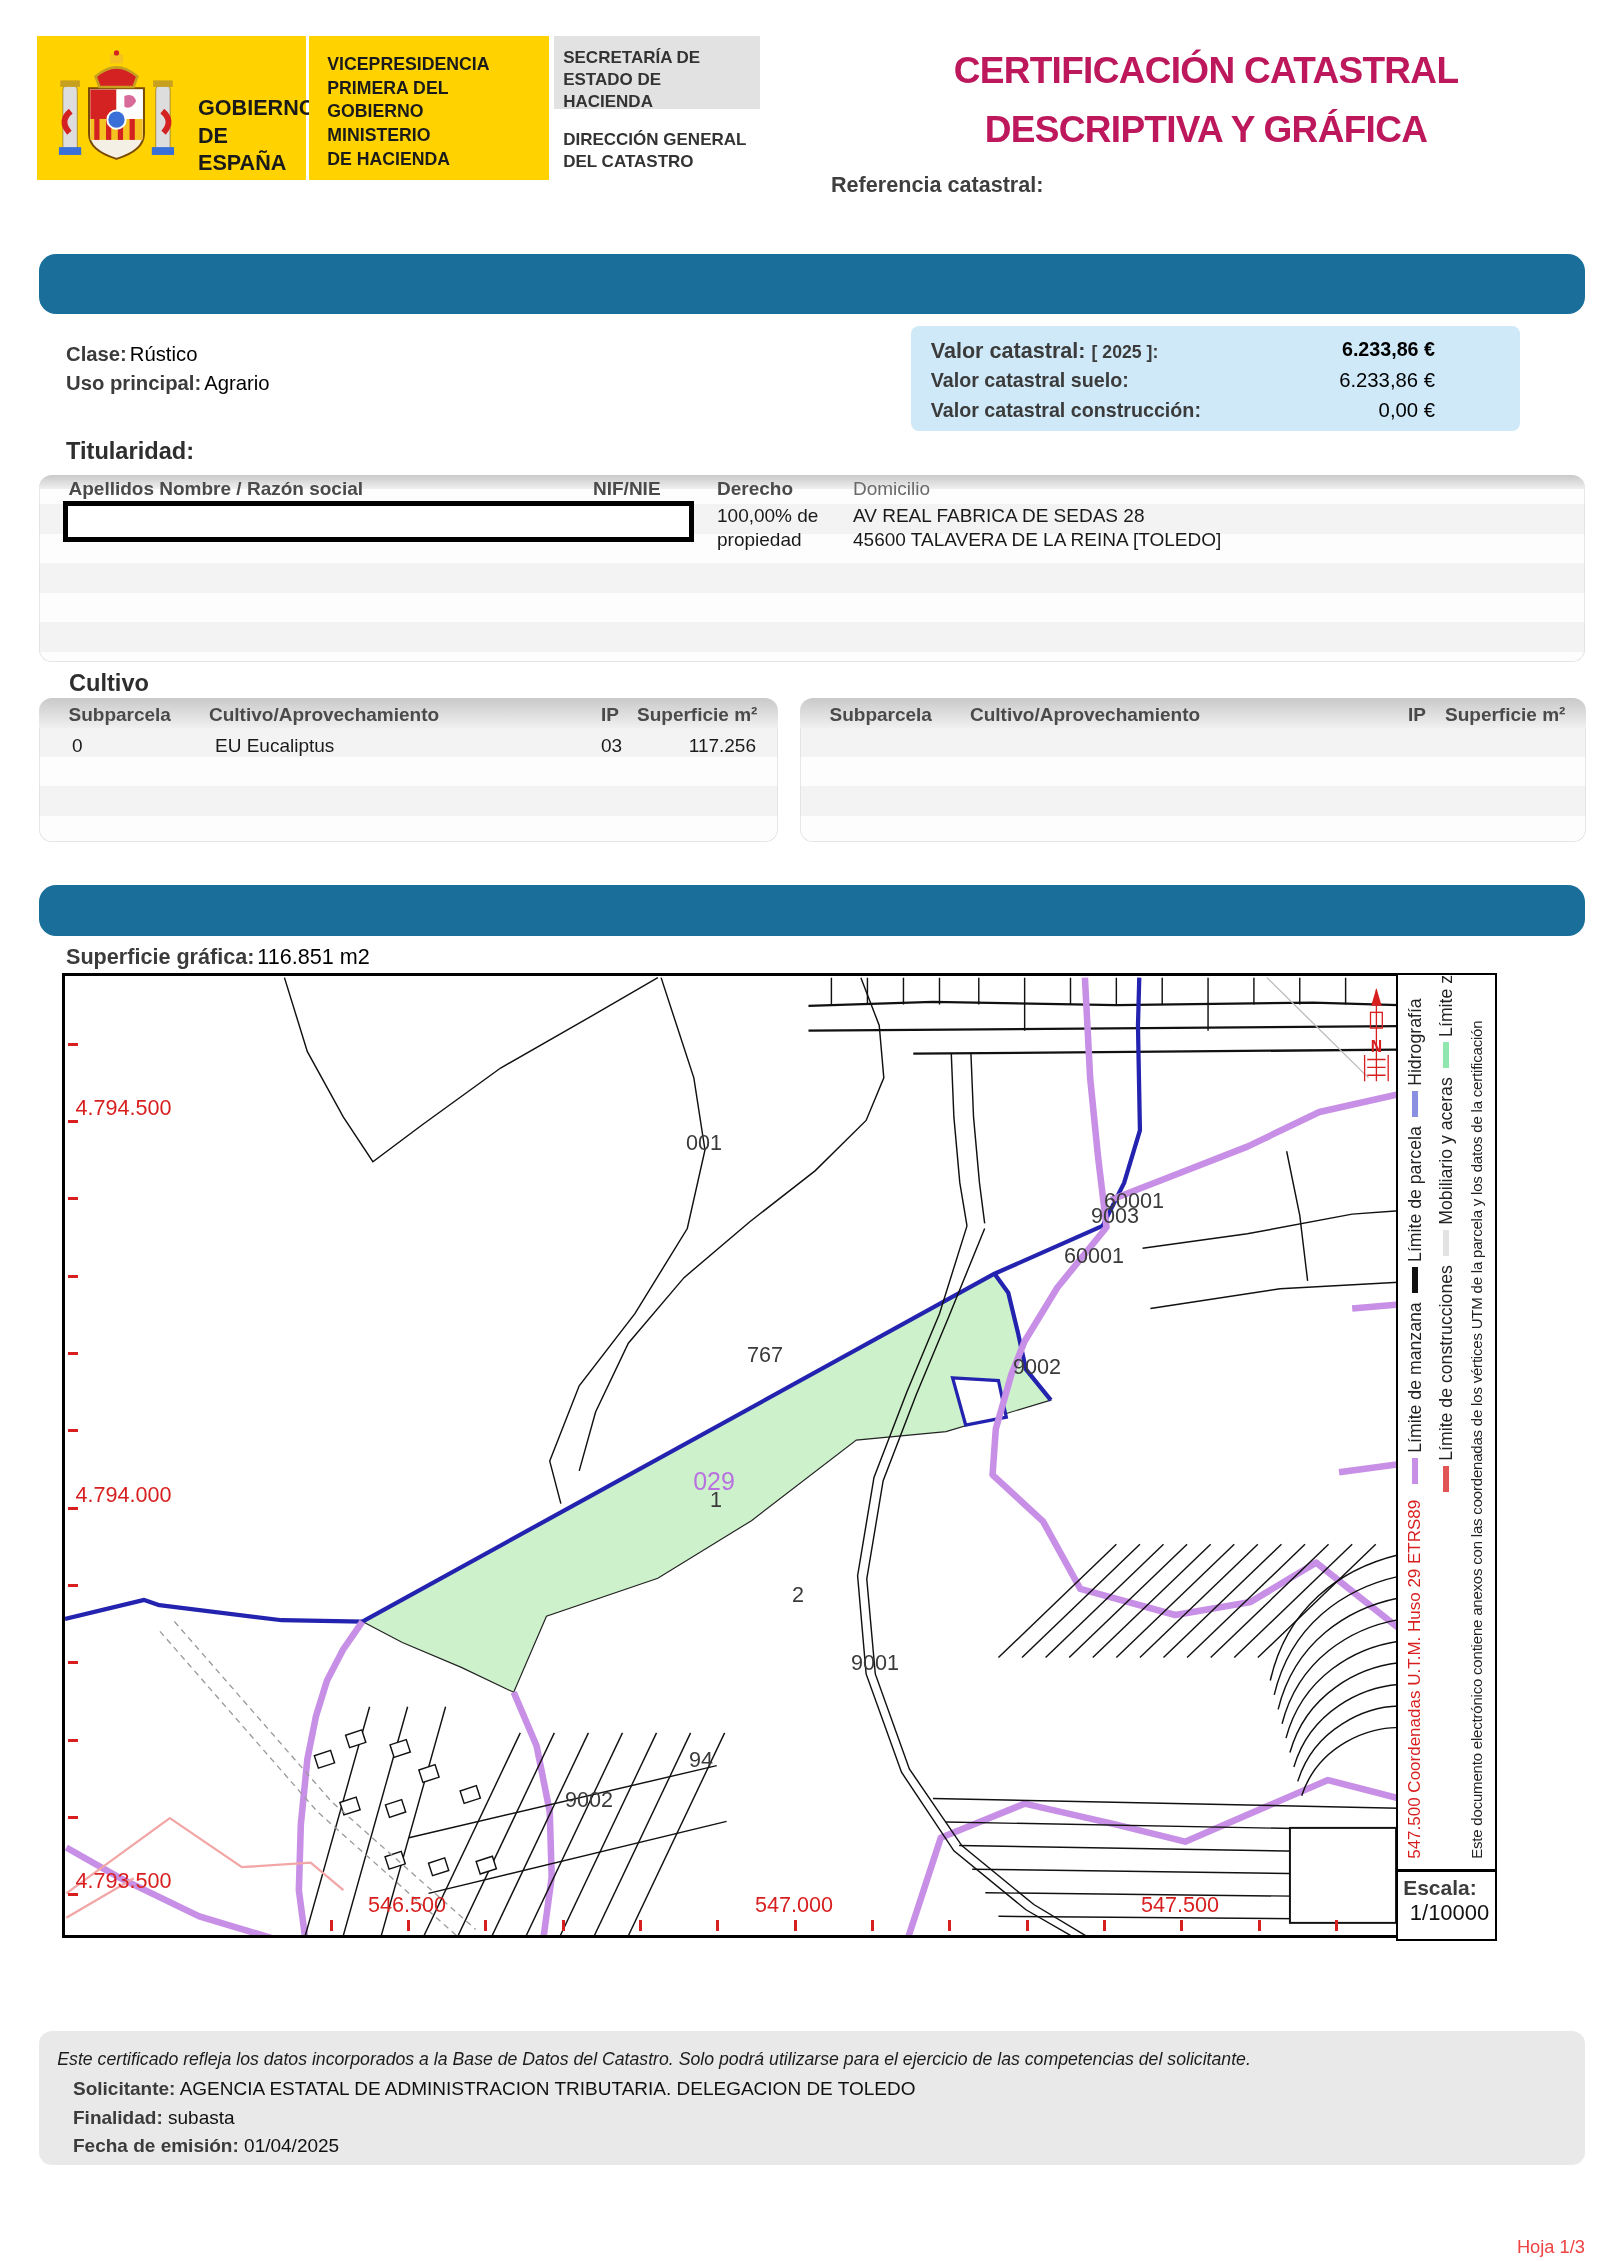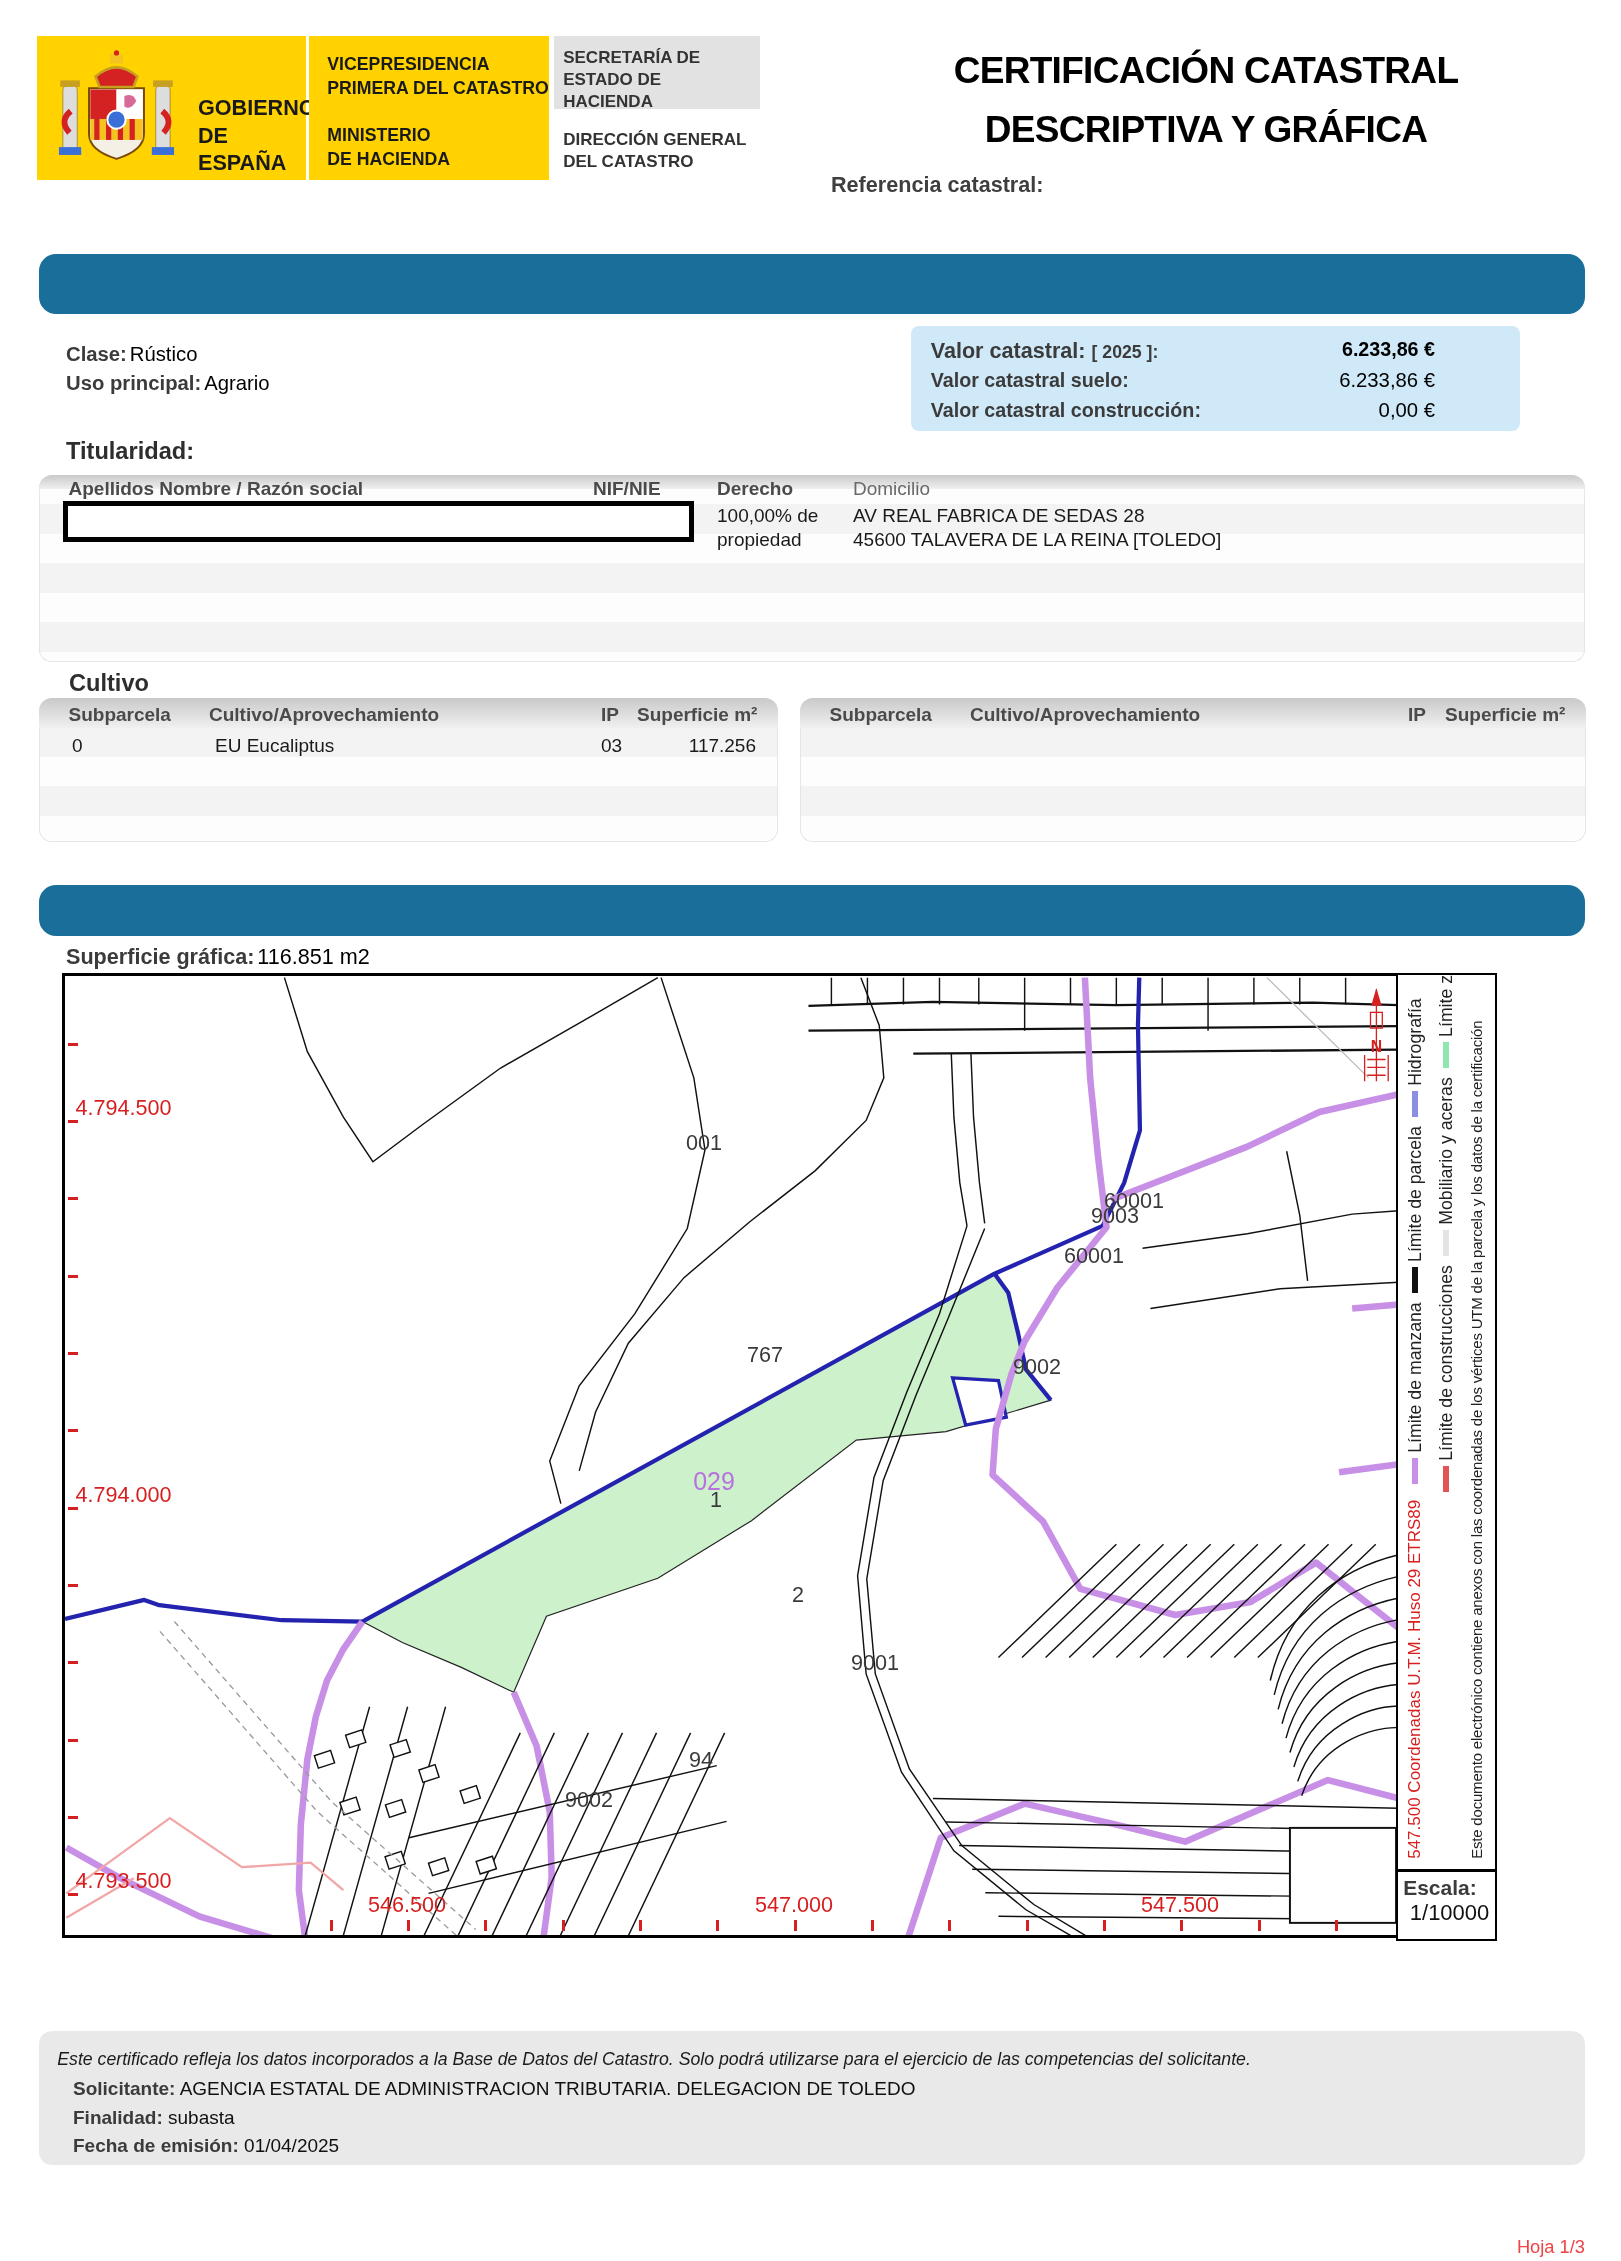--- a/index.html
+++ b/index.html
@@ -9,21 +9,21 @@
   
   .ylw{background:var(--yellow);}
   .logo-a{left:37px;top:36px;width:269px;height:144px;}
   .logo-b{left:309px;top:36px;width:240px;height:144px;}
   .logo-gray{left:554px;top:36px;width:206px;height:73px;background:#e2e2e2;}
   .logo-white{left:554px;top:118px;width:206px;height:62px;background:#fff;}
   .gob-txt{left:161px;top:58px;font-size:21.6px;font-weight:bold;line-height:27.5px;color:#1a1a1a;}
   .minlines{left:18.3px;font-size:17.7px;font-weight:bold;line-height:23.6px;color:#1a1a1a;}
   .dept{padding:10.5px 9.2px;font-size:17px;font-weight:600;line-height:22px;color:#333;}
   .doc-title{left:816px;top:41px;width:780px;text-align:center;font-size:37px;font-weight:bold;
-             line-height:59px;color:#000000;letter-spacing:-0.7px;}
+             line-height:59px;color:#be185d;letter-spacing:-0.7px;}
   .ref-label{left:831px;top:172px;font-size:21.6px;font-weight:bold;color:#3f3f3f;}
   
   .bar{left:39px;width:1546px;background:var(--bar);border-radius:17px;}
   .bar1{top:254px;height:60px;}
   .bar2{top:885px;height:51px;}
   
   .lbl{font-size:21.6px;font-weight:bold;color:#3b3b3b;}
   .val{font-size:21.6px;color:#000;}
   
   .valor-box{left:911px;top:326px;width:609px;height:105px;background:var(--valbox);border-radius:7.9px;}
@@ -112,21 +112,21 @@
     </svg>
     <div class="abs gob-txt">
       <div>GOBIERNO</div>
       <div>DE ESPAÑA</div>
     </div>
   </div>
 
   <div class="abs ylw logo-b">
     <div class="abs minlines" style="top:17px">
       <div>VICEPRESIDENCIA</div>
-      <div>PRIMERA DEL CATASTRO</div>
+      <div>PRIMERA DEL GOBIERNO</div>
     </div>
     <div class="abs minlines" style="top:88px">
       <div>MINISTERIO</div>
       <div>DE HACIENDA</div>
     </div>
   </div>
 
   <div class="abs logo-gray">
     <div class="dept">SECRETARÍA DE ESTADO DE HACIENDA</div>
   </div>

